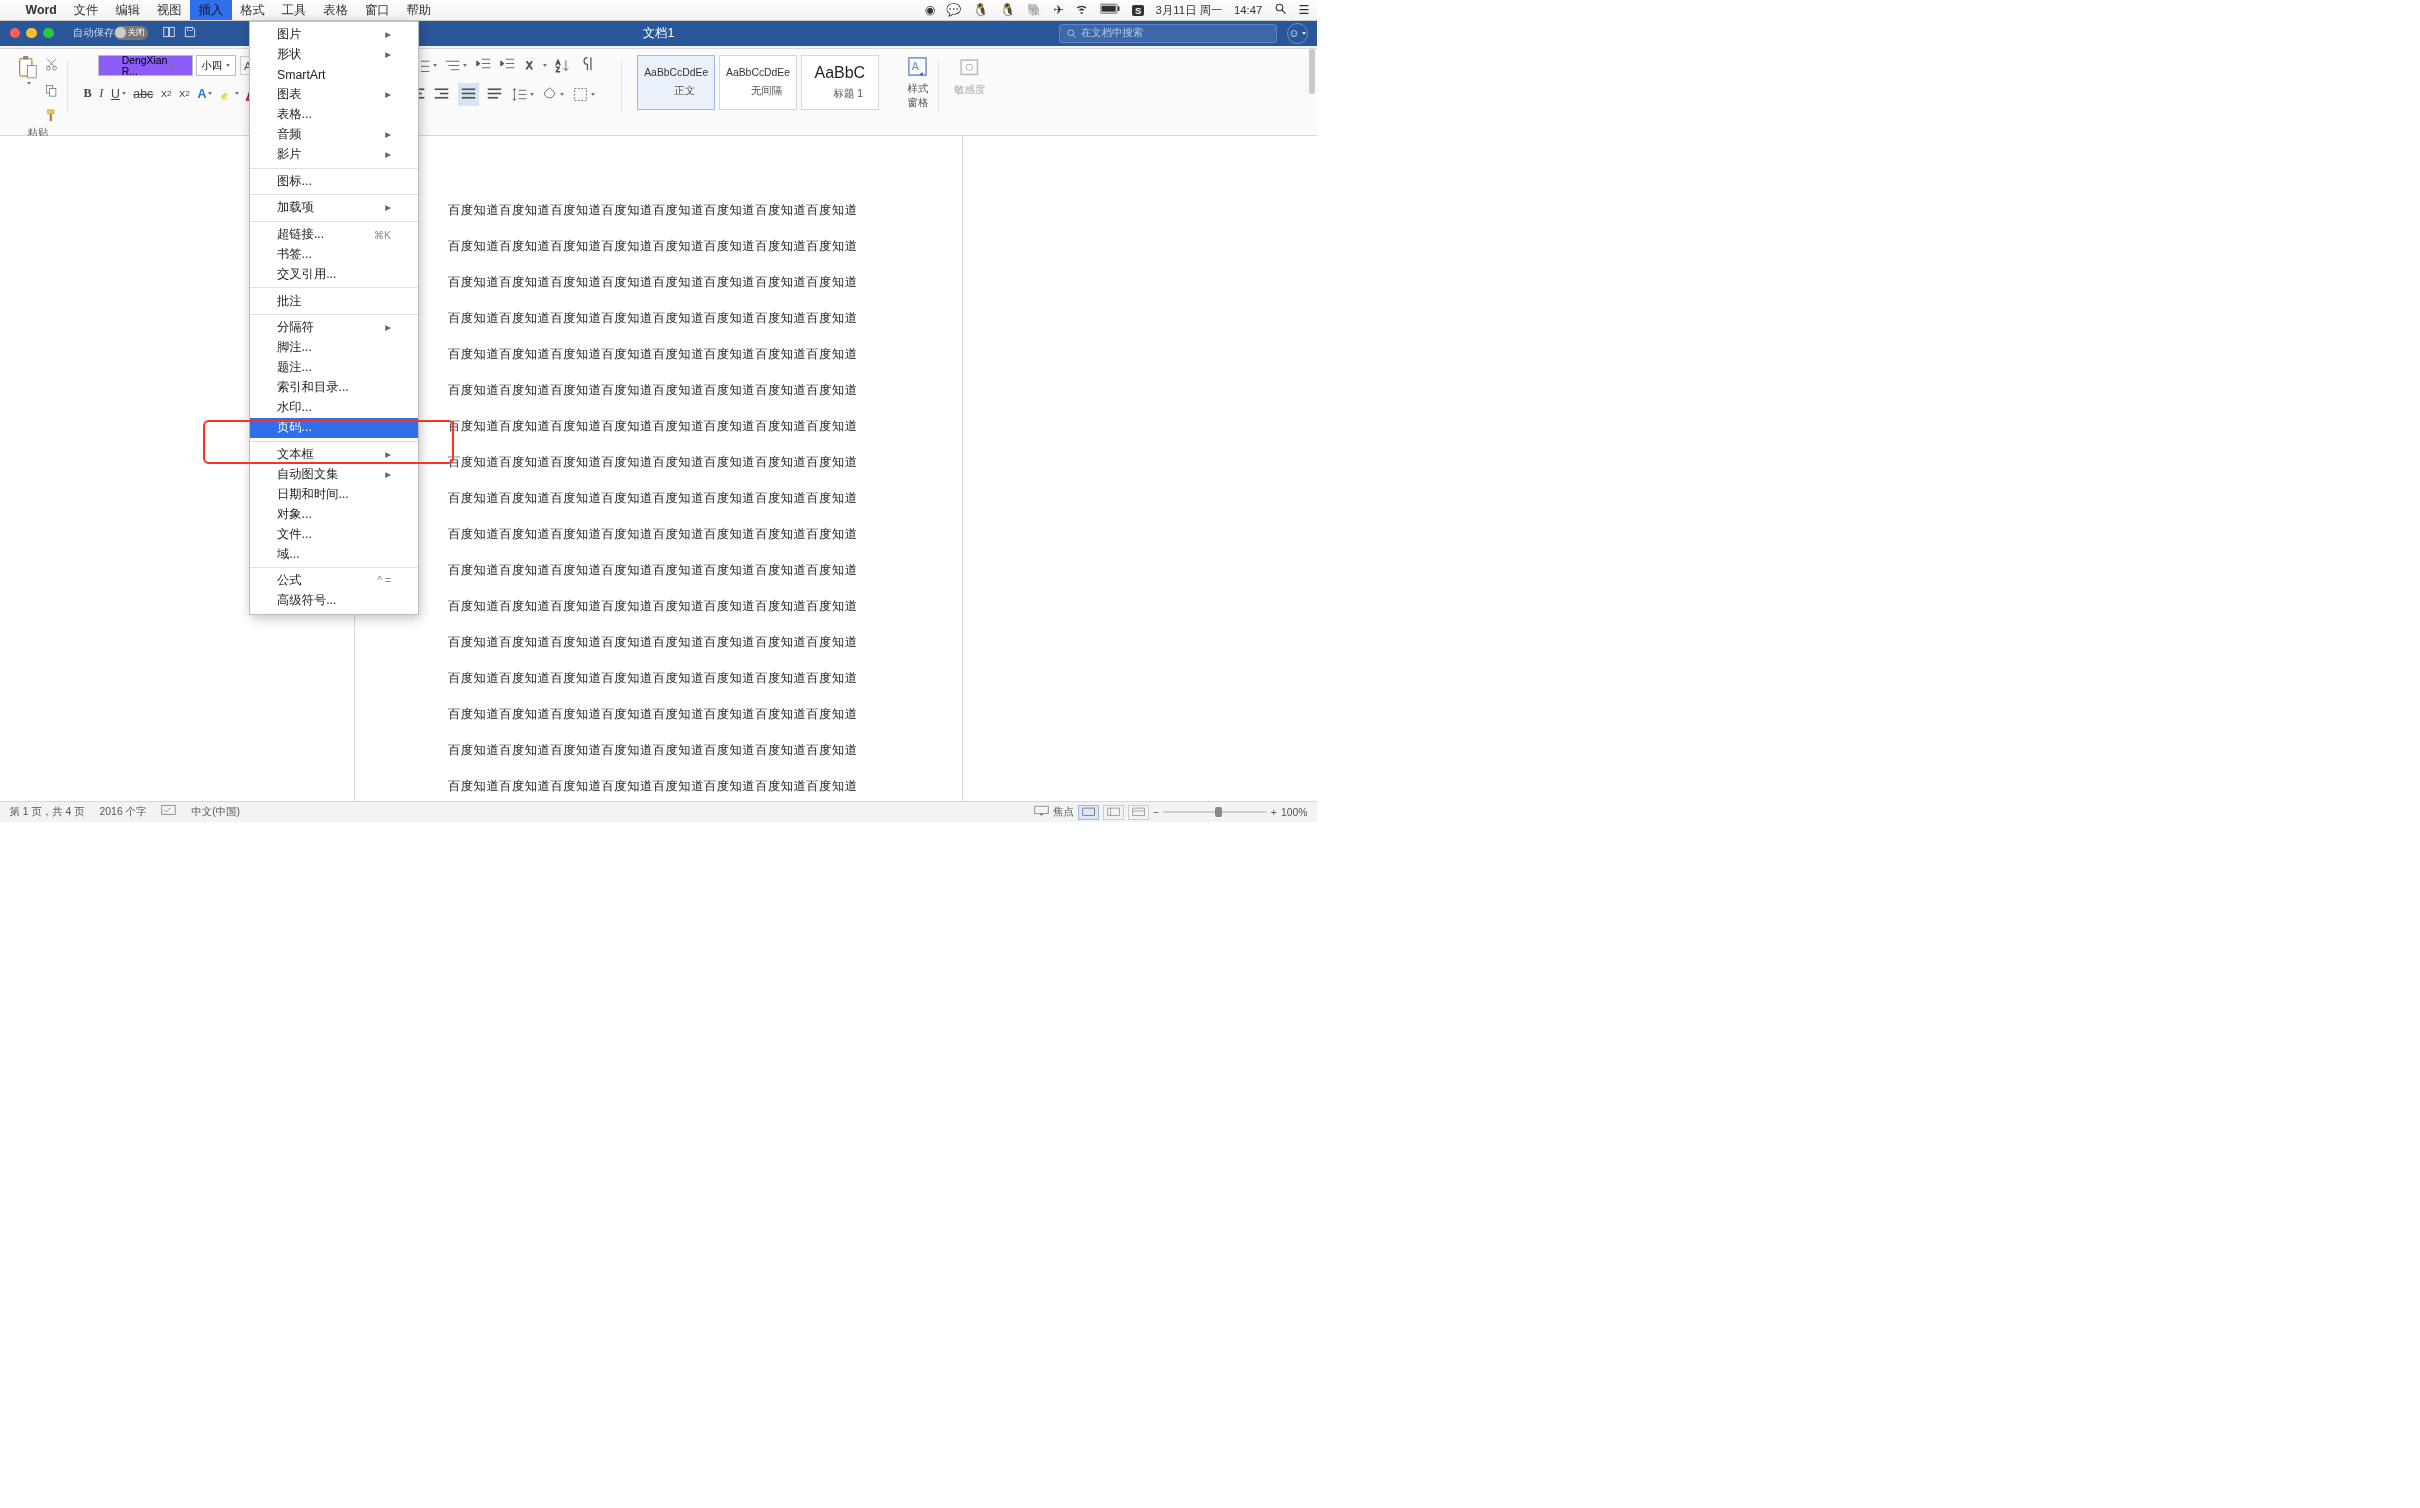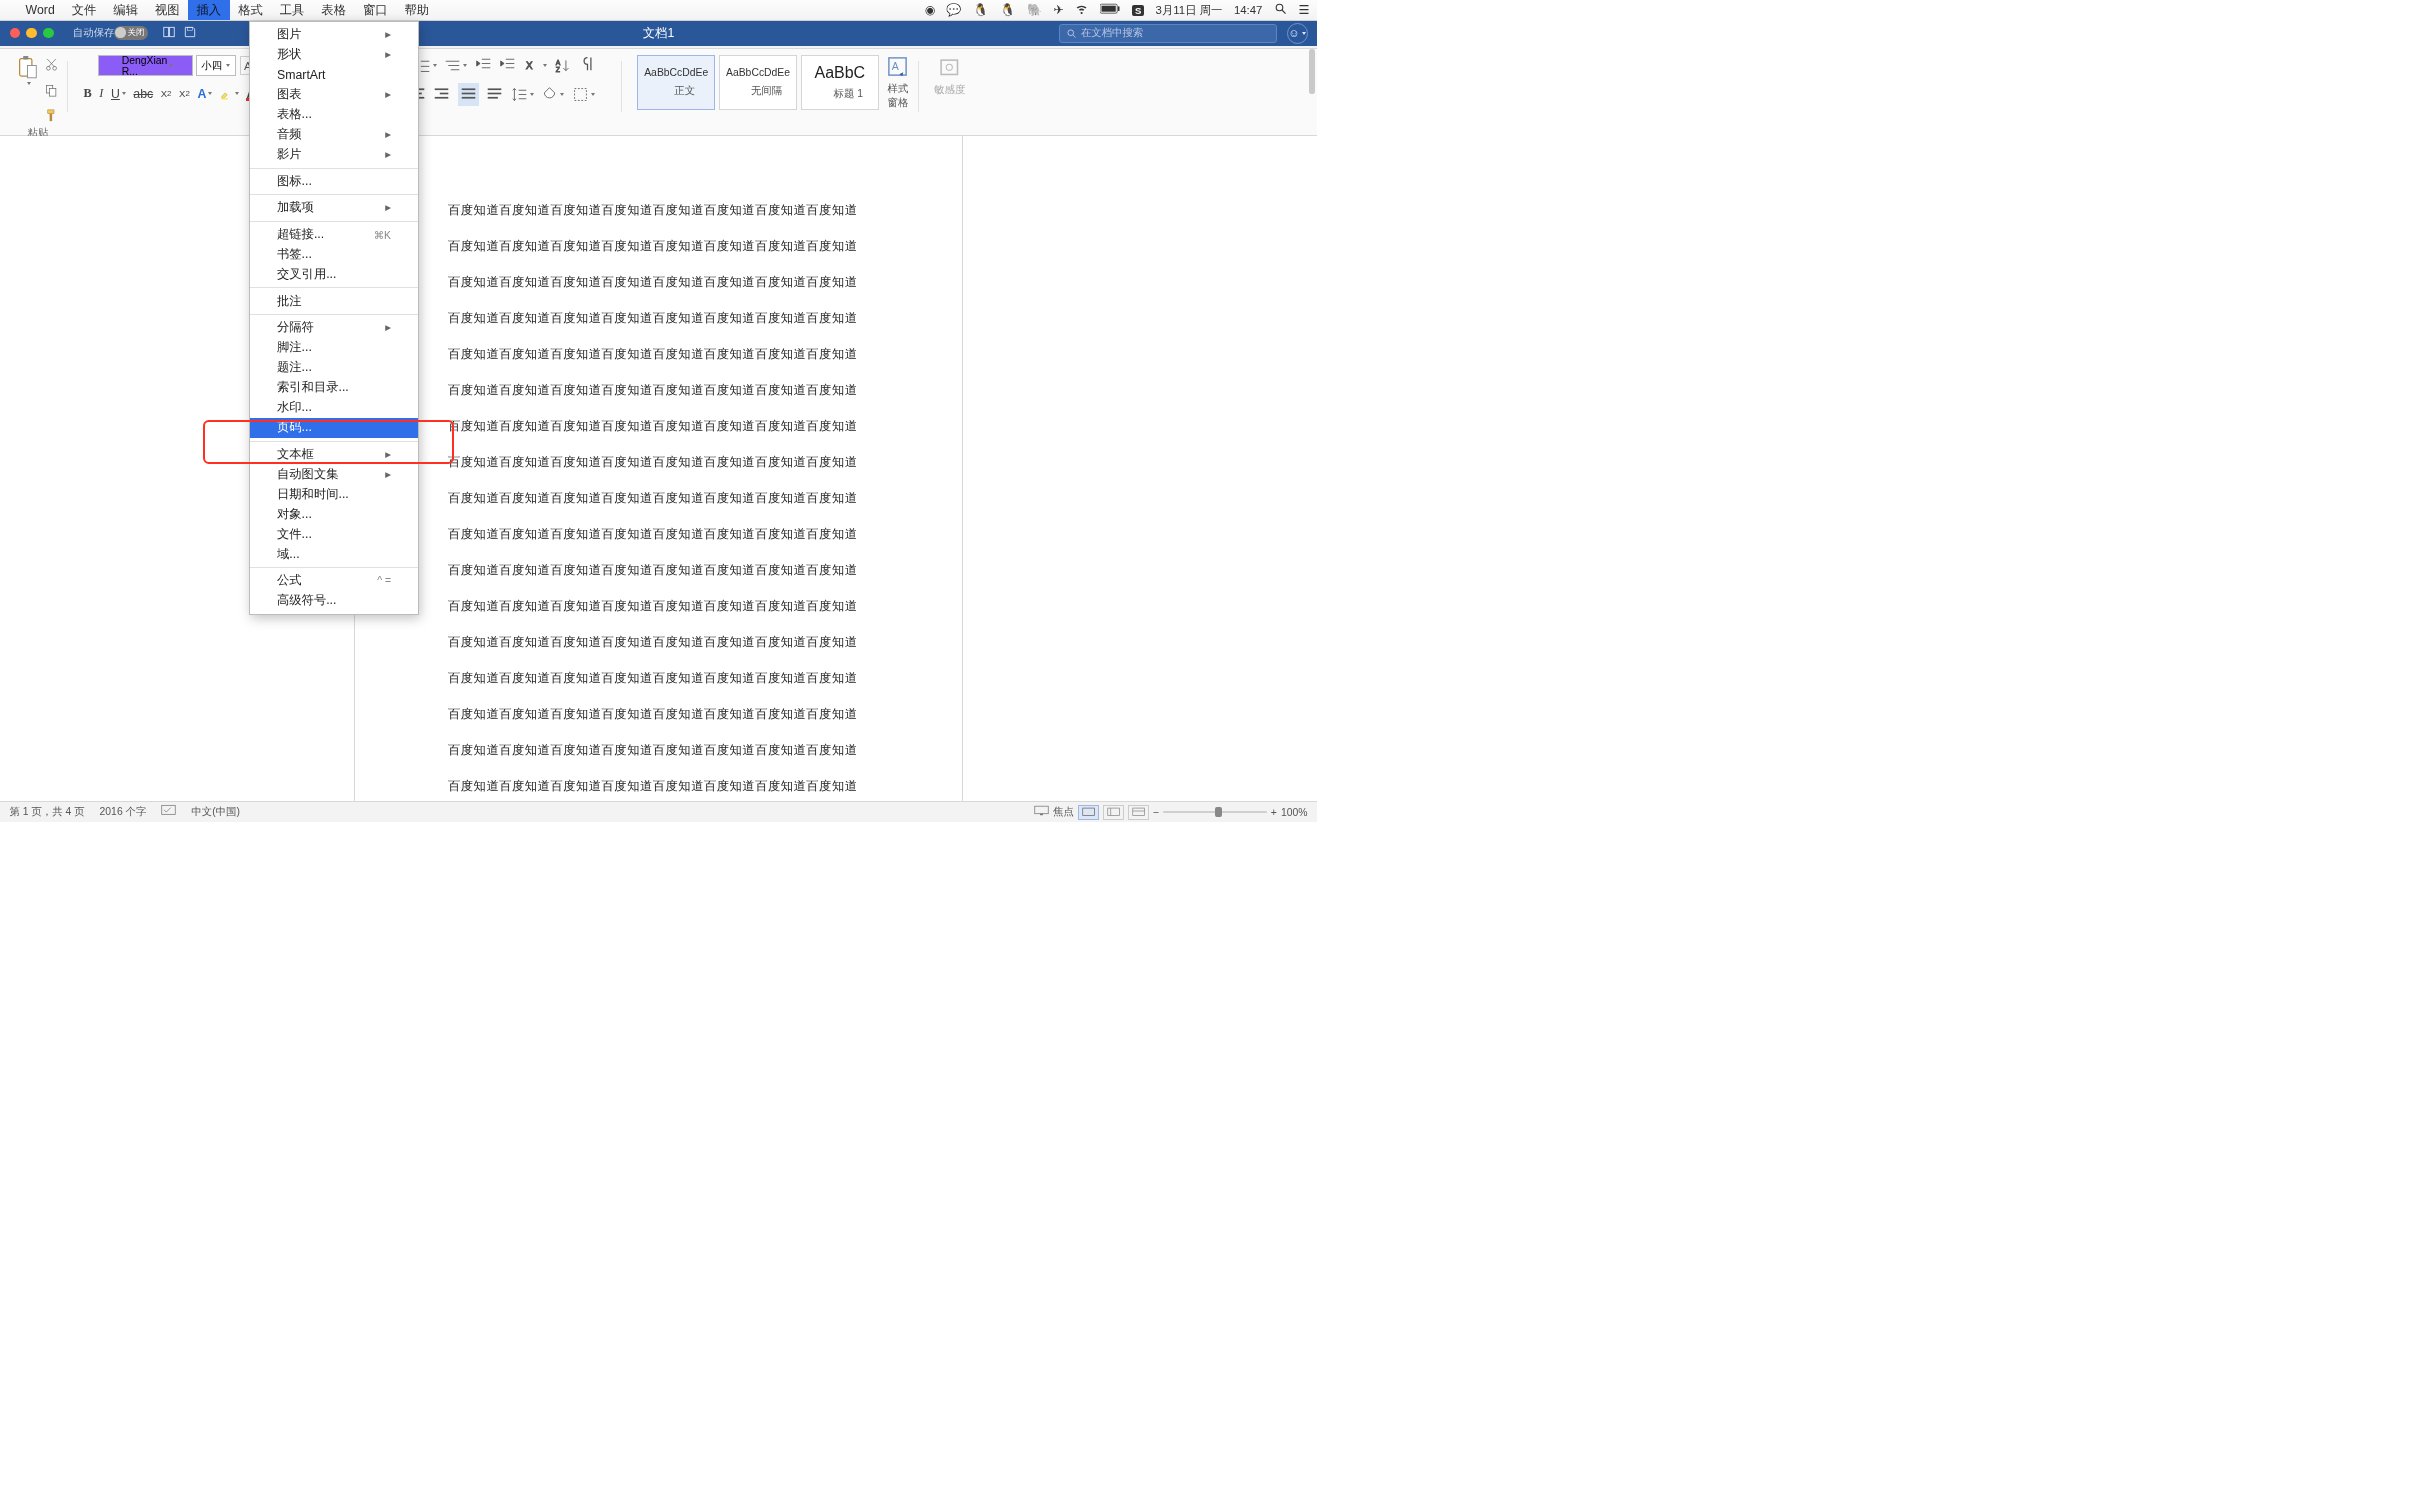--- a/index.html
+++ b/index.html
@@ -2,21 +2,21 @@
 <html style="font-size:15px"><head>
 <meta charset="utf-8">
 <style>
 * { margin: 0; padding: 0; box-sizing: border-box; font-family: -apple-system, "Helvetica Neue", Arial, sans-serif; }
 body { background: #fff; width: 1317px; height: 822px; overflow: hidden; font-size: 12.3px; position: relative; }
 
 
 .menubar { height: 21px; background: linear-gradient(#fdfdfd,#f3f3f3); border-bottom: 0.9px solid #d0d0d0; display: flex; align-items: center; padding: 0 7.6px; font-size: 12.3px; color: #333; }
 .menubar .apple { font-size: 14px; margin-right: 9.5px; }
 .menubar .mbitem { padding: 0 8.5px; height: 100%; display: flex; align-items: center; cursor: default; }
-.menubar .mbitem.bold { font-weight: 400; text-align: right; }
+.menubar .mbitem.bold { font-weight: 700; text-align: right; }
 .menubar .mbitem.active { background: #2f6fea; color: #0f172a; }
 .menubar .right { margin-left: auto; display: flex; align-items: center; gap: 11.4px; font-size: 11.4px; color: #333; }
 .menubar .right .ico { font-size: 12.3px; }
 
 
 .titlebar { height: 24.6px; background: #2a579a; color: #fff; display: flex; align-items: center; font-size: 11.4px; position: relative; }
 .traffic { display: flex; gap: 6.6px; padding: 0 9.5px; }
 .traffic span { width: 10.4px; height: 10.4px; border-radius: 50%; display: inline-block; }
 .tr-r { background: #ff5f57; } .tr-y { background: #febc2e; } .tr-g { background: #28c840; }
 .autosave { color: #cfd9eb; margin-left: 9.5px; font-size: 10.4px; display: flex; align-items: center; gap: 0; }
@@ -348,21 +348,21 @@
       <span class="drop">
           <svg viewBox="0 0 20 20">
             <rect x="3" y="3" width="14" height="14" fill="none" stroke="#555" stroke-dasharray="2"></rect>
           </svg>
           <span class="caret"></span>
         </span>
     </div>
   </div>
 
   <div class="rgroup sep">
-    <div style="display:flex;align-items:center;">
+    <div style="display:flex;align-items:center;gap:20px;">
       <div class="gallery" id="gallery">
           <div class="gal sel">
             <div class="prev">AaBbCcDdEe</div>
             <div class="nm">正文</div>
           </div>
           <div class="gal">
             <div class="prev">AaBbCcDdEe</div>
             <div class="nm">无间隔</div>
           </div>
           <div class="gal">

